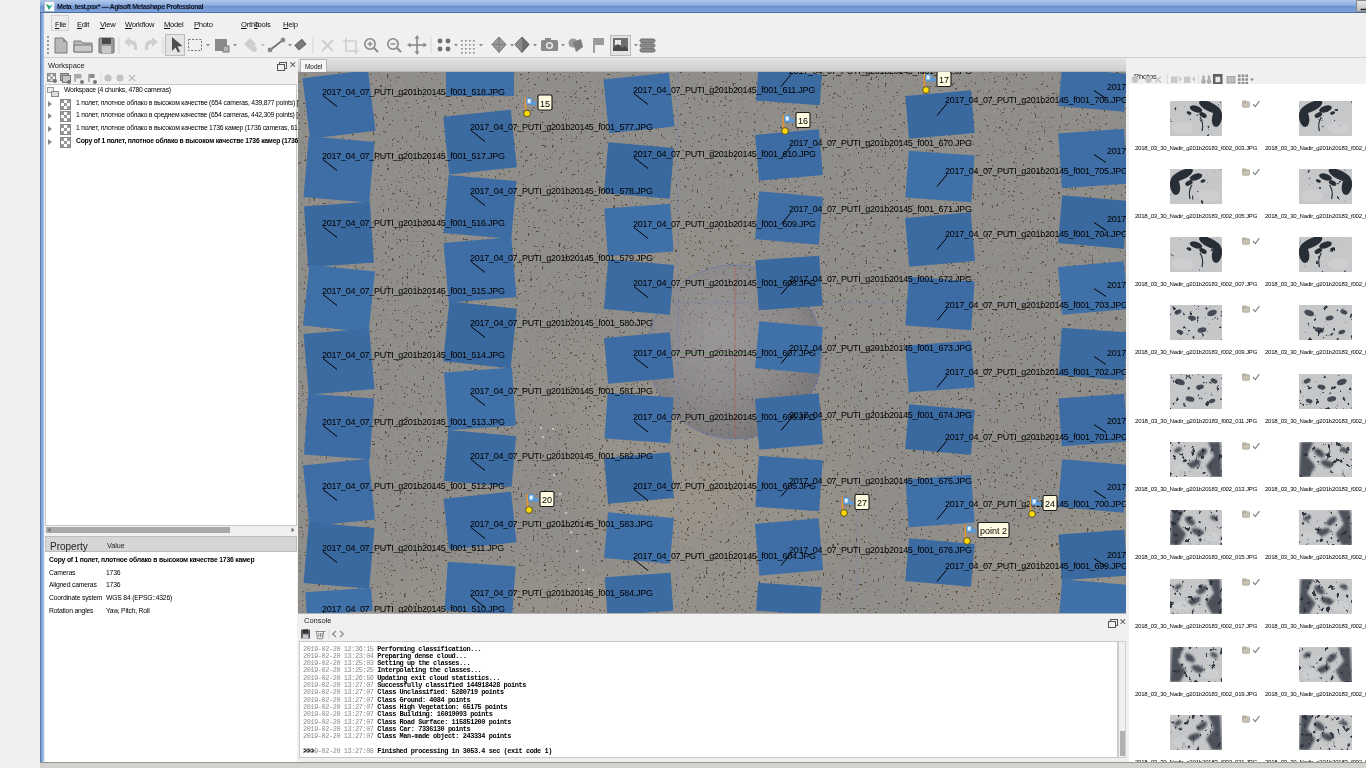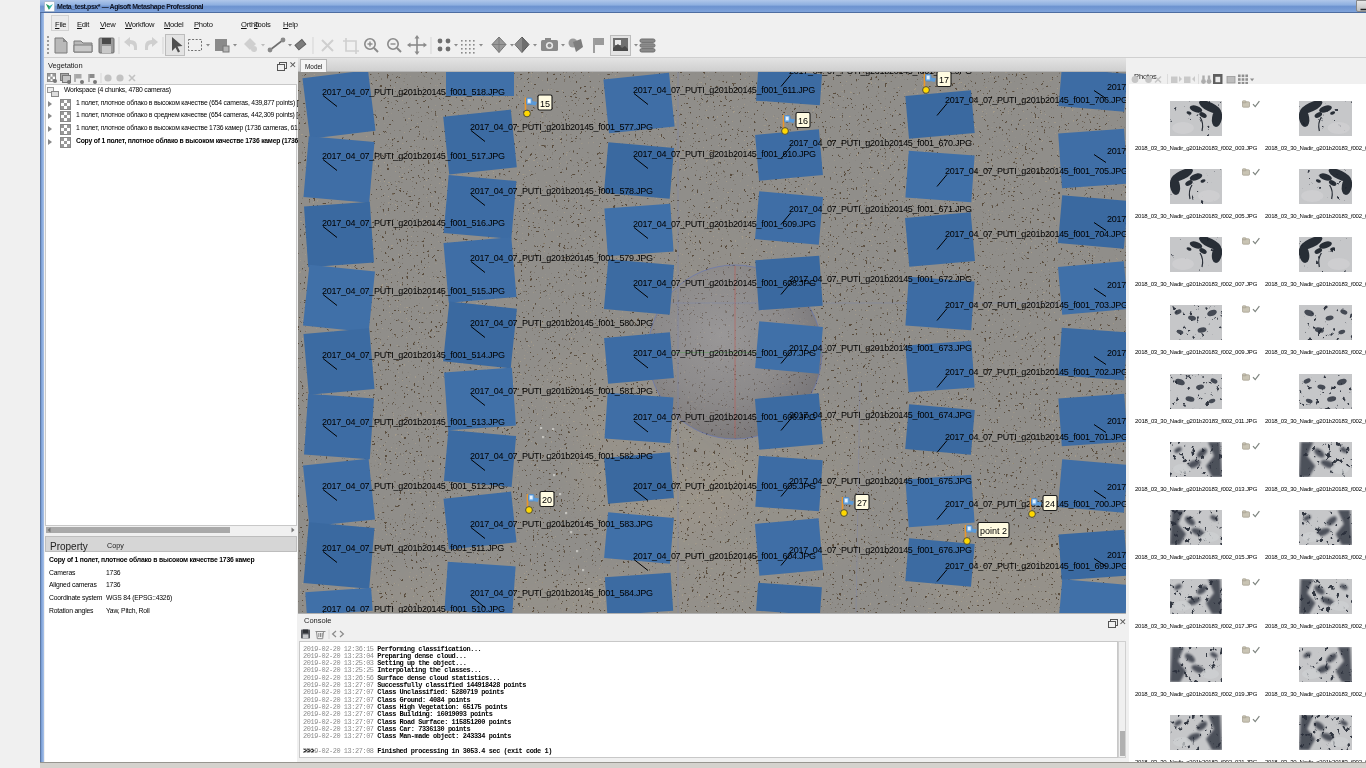--- a/index.html
+++ b/index.html
@@ -181,21 +181,21 @@
       <rect x="575" y="7" width="6" height="5" fill="#e8e8e8"></rect>
       <path d="M573 15 l5 -4 l4 4 l3 -2 l3 3 v2 h-15 z" fill="#4a4a4a"></path>
       <path d="M594 11 l4 0 l-2 2.6 z" fill="#8a8a8a"></path>
       <g fill="#8a8a8a" stroke="#6f6f6f">
         <rect x="600" y="6" width="15" height="3.4" rx="1.6"></rect>
         <rect x="600" y="10.8" width="15" height="3.4" rx="1.6"></rect>
         <rect x="600" y="15.6" width="15" height="3.4" rx="1.6"></rect>
       </g>
     </svg>
     <div class="abs" id="leftdock"></div>
-    <div class="ptitle" style="left:8px;top:61px">Vegetation</div>
+    <div class="ptitle" style="left:8px;top:61px">Workspace</div>
     <div class="float-ic" style="left:237px;top:62px"></div>
     <div class="x-ic" style="left:249px;top:62px">✕</div>
     <svg style="position:absolute;left:4px;top:71px" width="110" height="14" viewBox="0 0 110 14">
       <rect x="3.5" y="2.5" width="8" height="8" fill="#fff" stroke="#8a8a8a"></rect>
       <g fill="#999">
         <rect x="4" y="3" width="2.6" height="2.6"></rect>
         <rect x="8.4" y="3" width="2.6" height="2.6"></rect>
         <rect x="6.2" y="5.6" width="2.6" height="2.6"></rect>
         <rect x="4" y="8" width="2.6" height="2.6"></rect>
         <rect x="8.4" y="8" width="2.6" height="2.6"></rect>
@@ -274,21 +274,21 @@
     </svg>
     <div class="tr b" style="left:36px;top:136.8px">Copy of 1 полет, плотное облако в высоком качестве 1736 камер (1736 cam</div>
     <div id="hscroll"></div>
     <div id="hthumb"></div>
     <svg class="abs" style="left:5px;top:526px" width="252" height="8" viewBox="0 0 252 8">
       <path d="M5.5 1.5 l-3 2.5 l3 2.5 z" fill="#777"></path>
       <path d="M246.5 1.5 l3 2.5 l-3 2.5 z" fill="#777"></path>
     </svg>
     <div id="prophead">
       <div class="c1">Property</div>
-      <div class="c2">Copy</div>
+      <div class="c2">Value</div>
     </div>
     <div id="propbody"></div>
     <div class="pr b" style="left:9px;top:556.0px">Copy of 1 полет, плотное облако в высоком качестве 1736 камер</div>
     <div class="pr" style="left:9px;top:568.7px">Cameras</div>
     <div class="pr" style="left:66px;top:568.7px">1736</div>
     <div class="pr" style="left:9px;top:581.4px">Aligned cameras</div>
     <div class="pr" style="left:66px;top:581.4px">1736</div>
     <div class="pr" style="left:9px;top:594.1px">Coordinate system</div>
     <div class="pr" style="left:66px;top:594.1px">WGS 84 (EPSG::4326)</div>
     <div class="pr" style="left:9px;top:606.8px">Rotation angles</div>
@@ -564,23 +564,23 @@
       </g>
       <line x1="31" y1="1.5" x2="31" y2="11" stroke="#d8d8d8"></line>
       <g stroke="#8a8a8a" fill="none" stroke-width="1.2">
         <path d="M38 3 l-3.4 3 l3.4 3"></path>
         <path d="M42 3 l3.4 3 l-3.4 3"></path>
       </g>
     </svg>
     <div id="conbody"></div>
     <div class="cl" style="top:644.5px"><span class="ts">2019-02-20 12:36:15 </span><b>Performing classification...</b></div>
     <div class="cl" style="top:651.8px"><span class="ts">2019-02-20 13:23:04 </span><b>Preparing dense cloud...</b></div>
-    <div class="cl" style="top:659.1px"><span class="ts">2019-02-20 13:25:03 </span><b>Setting up the object...</b></div>
+    <div class="cl" style="top:659.1px"><span class="ts">2019-02-20 13:25:03 </span><b>Setting up the classes...</b></div>
     <div class="cl" style="top:666.4px"><span class="ts">2019-02-20 13:25:25 </span><b>Interpolating the classes...</b></div>
-    <div class="cl" style="top:673.7px"><span class="ts">2019-02-20 13:26:56 </span><b>Surface dense cloud statistics...</b></div>
+    <div class="cl" style="top:673.7px"><span class="ts">2019-02-20 13:26:56 </span><b>Updating exit cloud statistics...</b></div>
     <div class="cl" style="top:681.0px"><span class="ts">2019-02-20 13:27:07 </span><b>Successfully classified 144918428 points</b></div>
     <div class="cl" style="top:688.3px"><span class="ts">2019-02-20 13:27:07 </span><b>Class Unclassified: 5280719 points</b></div>
     <div class="cl" style="top:695.6px"><span class="ts">2019-02-20 13:27:07 </span><b>Class Ground: 4084 points</b></div>
     <div class="cl" style="top:702.9px"><span class="ts">2019-02-20 13:27:07 </span><b>Class High Vegetation: 65175 points</b></div>
     <div class="cl" style="top:710.2px"><span class="ts">2019-02-20 13:27:07 </span><b>Class Building: 16019093 points</b></div>
     <div class="cl" style="top:717.5px"><span class="ts">2019-02-20 13:27:07 </span><b>Class Road Surface: 115851200 points</b></div>
     <div class="cl" style="top:724.8px"><span class="ts">2019-02-20 13:27:07 </span><b>Class Car: 7336130 points</b></div>
     <div class="cl" style="top:732.1px"><span class="ts">2019-02-20 13:27:07 </span><b>Class Man-made object: 243334 points</b></div>
     <div class="cl" style="top:747px"><span class="ts">2019-02-20 13:27:08 </span><b>Finished processing in 3053.4 sec (exit code 1)</b></div>
     <div class="cl" style="top:746.7px"><b>&gt;&gt;&gt;</b></div>

